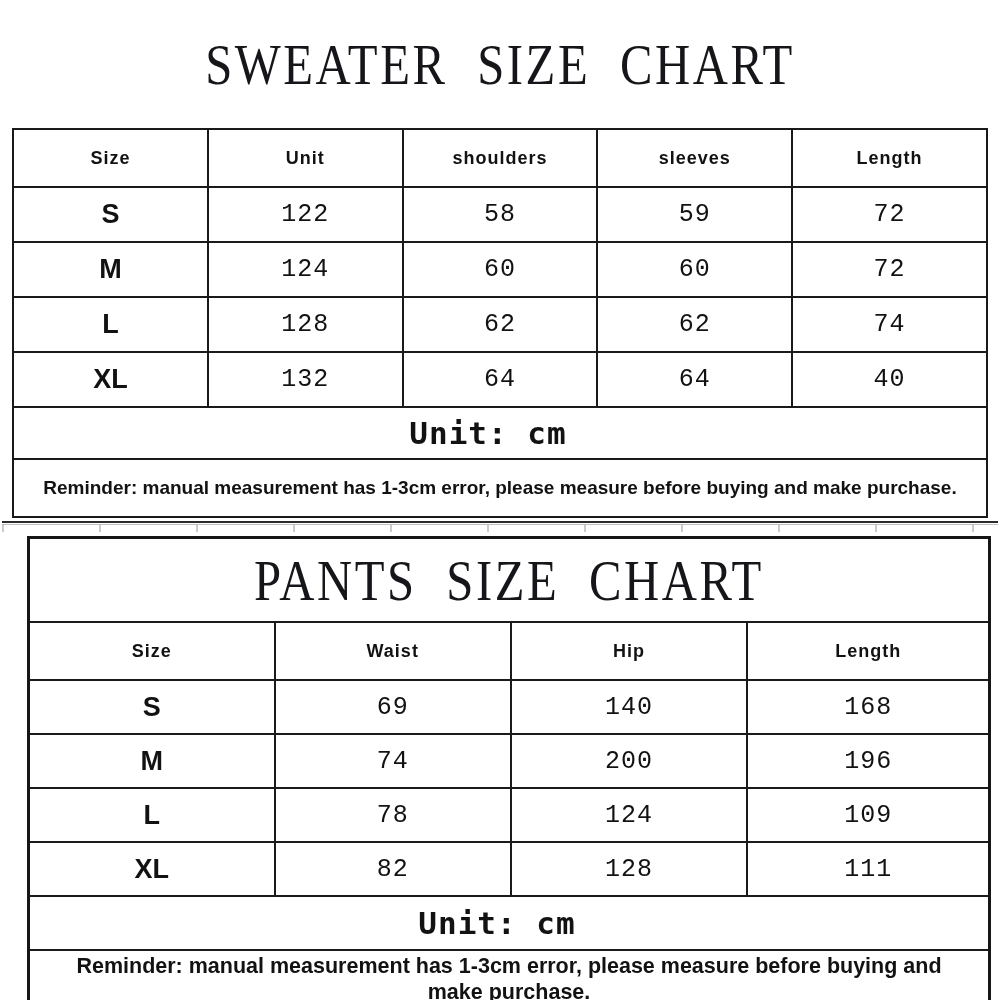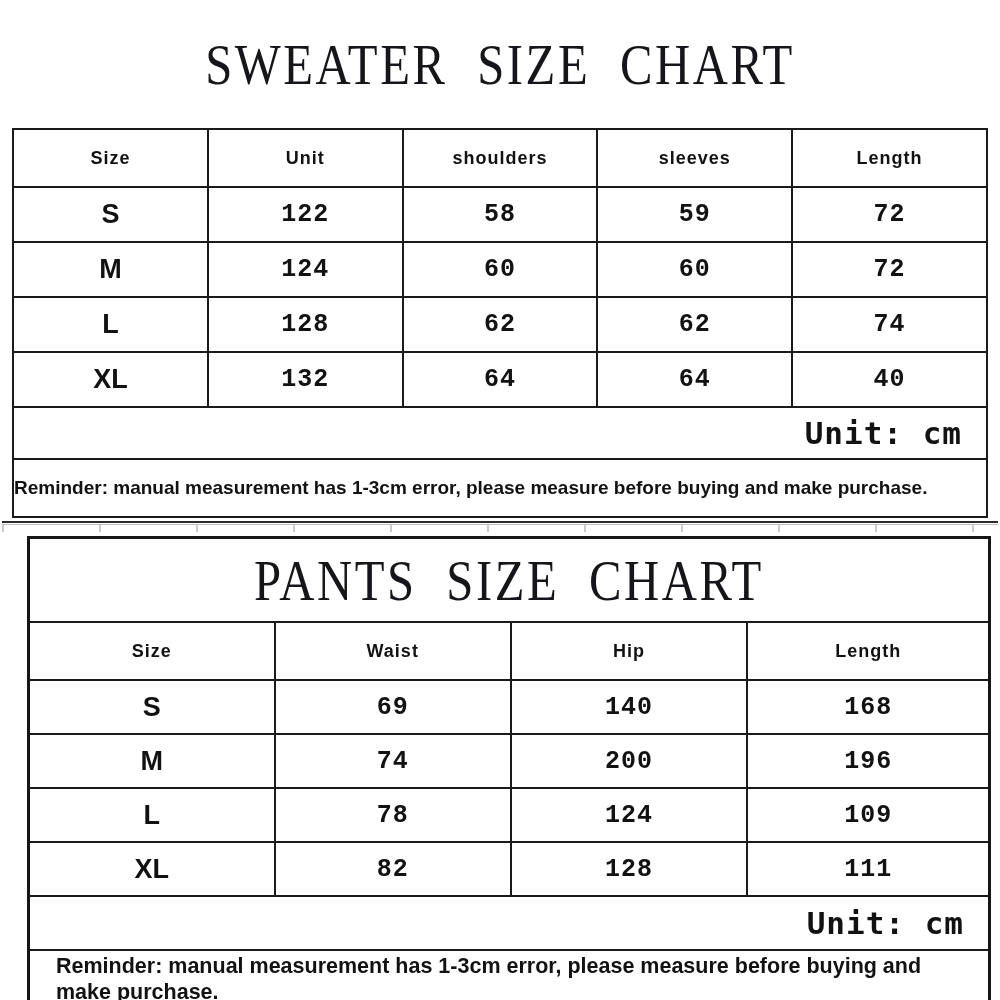--- a/index.html
+++ b/index.html
@@ -47,41 +47,40 @@
     padding: 0;
   }
   .mono-head {
     font-family: Liberation Sans, sans-serif;
     font-weight: bold;
     font-size: 18px;
     letter-spacing: 1px;
   }
   .num-cell {
     font-family: "Liberation Mono", monospace;
-    font-weight: 700;
+    font-weight: 400;
     font-size: 25px;
     letter-spacing: 1px;
   }
   .size-cell {
     font-family: "Liberation Sans", sans-serif;
     font-weight: bold;
     font-size: 27px;
   }
   .unit-cell {
     font-family: "DejaVu Sans Mono", monospace;
     font-weight: bold;
     font-size: 31px;
-    text-align: right;
     padding-right: 24px;
     letter-spacing: 1px;
   }
   .reminder-cell {
     font-family: "Liberation Sans", sans-serif;
     font-weight: bold;
-    text-align: left;
+    text-align: center;
   }
 
   
   .t1 {
     margin-left: 12px;
     width: 976px;
     border-top-width: 4px;
     border-bottom-width: 3px;
   }
   .t1 th { height: 56px; }

